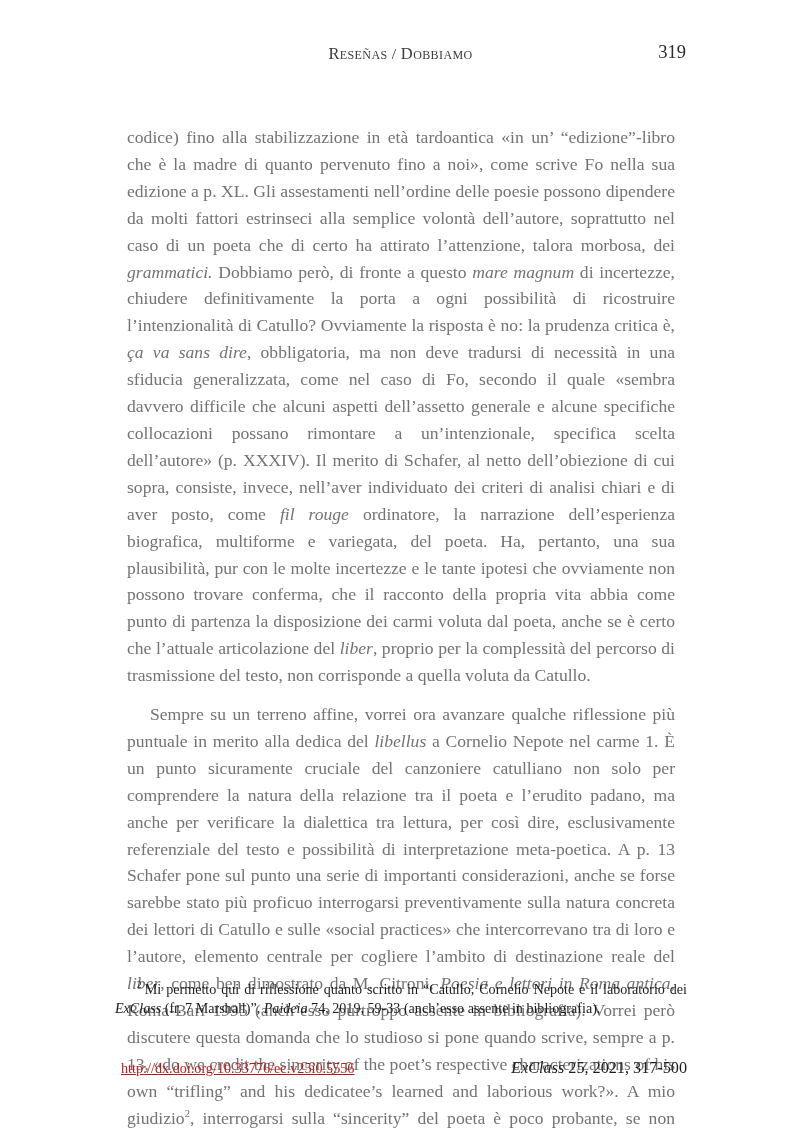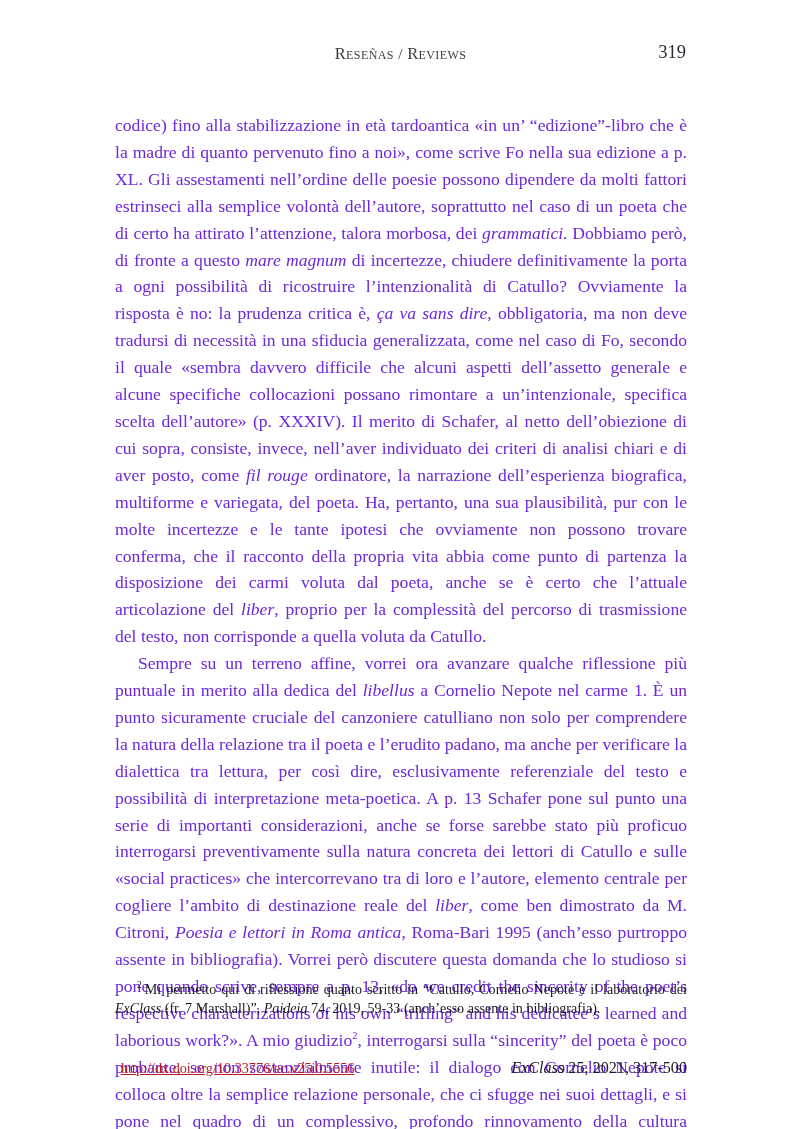--- a/index.html
+++ b/index.html
@@ -51,27 +51,27 @@
   }
 
   
   .textblock {
     position: absolute;
     left: 115px;
     top: 112px;
     width: 572px;
   }
   .para {
-    margin: 0;
+    margin: 12px;
     font-size: 17.6px;
     line-height: 26.9px;
     text-align: justify;
     text-justify: inter-word;
     hyphens: none;
-    color: #6d28d9;
+    color: #737373;
   }
   .para + .para {
     text-indent: 23px;
   }
   .para i, .para em {
     font-style: italic;
   }
   sup.fnref {
     font-size: 10.5px;
     vertical-align: super;
@@ -131,21 +131,21 @@
   .page-footer .journal-ref .jname {
     font-style: italic;
   }
 </style>
 </head>
 <body>
 
 <div class="page">
 
   <div class="running-head">
-    <div class="rh-title"><span class="sc">Reseñas</span><span> / </span><span class="sc">Reviews</span></div>
+    <div class="rh-title"><span class="sc">Reseñas</span><span> / </span><span class="sc">Dobbiamo</span></div>
     <div class="rh-folio">319</div>
   </div>
 
   <div class="textblock">
     <p class="para"><span>codice) fino alla stabilizzazione in età tardoantica «in un’ “edizione”-libro che è la madre di quanto pervenuto fino a noi», come scrive Fo nella sua edizione a p. XL. Gli assestamenti nell’ordine delle poesie possono dipendere da molti fattori estrinseci alla semplice volontà dell’autore, soprattutto nel caso di un poeta che di certo ha attirato l’attenzione, talora morbosa, dei </span><i>grammatici.</i><span> Dobbiamo però, di fronte a questo </span><i>mare magnum</i><span> di incertezze, chiudere definitivamente la porta a ogni possibilità di ricostruire l’intenzionalità di Catullo? Ovviamente la risposta è no: la prudenza critica è, </span><i>ça va sans dire</i><span>, obbligatoria, ma non deve tradursi di necessità in una sfiducia generalizzata, come nel caso di Fo, secondo il quale «sembra davvero difficile che alcuni aspetti dell’assetto generale e alcune specifiche collocazioni possano rimontare a un’intenzionale, specifica scelta dell’autore» (p. XXXIV). Il merito di Schafer, al netto dell’obiezione di cui sopra, consiste, invece, nell’aver individuato dei criteri di analisi chiari e di aver posto, come </span><i>fil rouge</i><span> ordinatore, la narrazione dell’esperienza biografica, multiforme e variegata, del poeta. Ha, pertanto, una sua plausibilità, pur con le molte incertezze e le tante ipotesi che ovviamente non possono trovare conferma, che il racconto della propria vita abbia come punto di partenza la disposizione dei carmi voluta dal poeta, anche se è certo che l’attuale articolazione del </span><i>liber</i><span>, proprio per la complessità del percorso di trasmissione del testo, non corrisponde a quella voluta da Catullo.</span></p>
     <p class="para"><span>Sempre su un terreno affine, vorrei ora avanzare qualche riflessione più puntuale in merito alla dedica del </span><i>libellus</i><span> a Cornelio Nepote nel carme 1. È un punto sicuramente cruciale del canzoniere catulliano non solo per comprendere la natura della relazione tra il poeta e l’erudito padano, ma anche per verificare la dialettica tra lettura, per così dire, esclusivamente referenziale del testo e possibilità di interpretazione meta-poetica. A p. 13 Schafer pone sul punto una serie di importanti considerazioni, anche se forse sarebbe stato più proficuo interrogarsi preventivamente sulla natura concreta dei lettori di Catullo e sulle «social practices» che intercorrevano tra di loro e l’autore, elemento centrale per cogliere l’ambito di destinazione reale del </span><i>liber</i><span>, come ben dimostrato da M. Citroni, </span><i>Poesia e lettori in Roma antica</i><span>, Roma-Bari 1995 (anch’esso purtroppo assente in bibliografia). Vorrei però discutere questa domanda che lo studioso si pone quando scrive, sempre a p. 13, «do we  credit the sincerity of the poet’s respective characterizations of his own “trifling” and his dedicatee’s learned and laborious work?». A mio giudizio</span><sup class="fnref">2</sup><span>, interrogarsi sulla “sincerity” del poeta è poco probante, se non sostanzialmente inutile: il dialogo con Cornelio Nepote si colloca oltre la semplice relazione personale, che ci sfugge nei suoi dettagli, e si pone nel quadro di un complessivo, profondo rinnovamento della cultura letteraria</span></p>
   </div>
 
   <div class="footnotes">
     <p class="footnote"><sup>2</sup><span><span>Mi permetto qui di riflessione quanto scritto in “Catullo, Cornelio Nepote e il laboratorio dei </span><i>ExClass</i><span> (fr. 7 Marshall)”, </span><i>Paideia</i><span> 74, 2019, 59-33 (anch’esso assente in bibliografia).</span></span></p>

